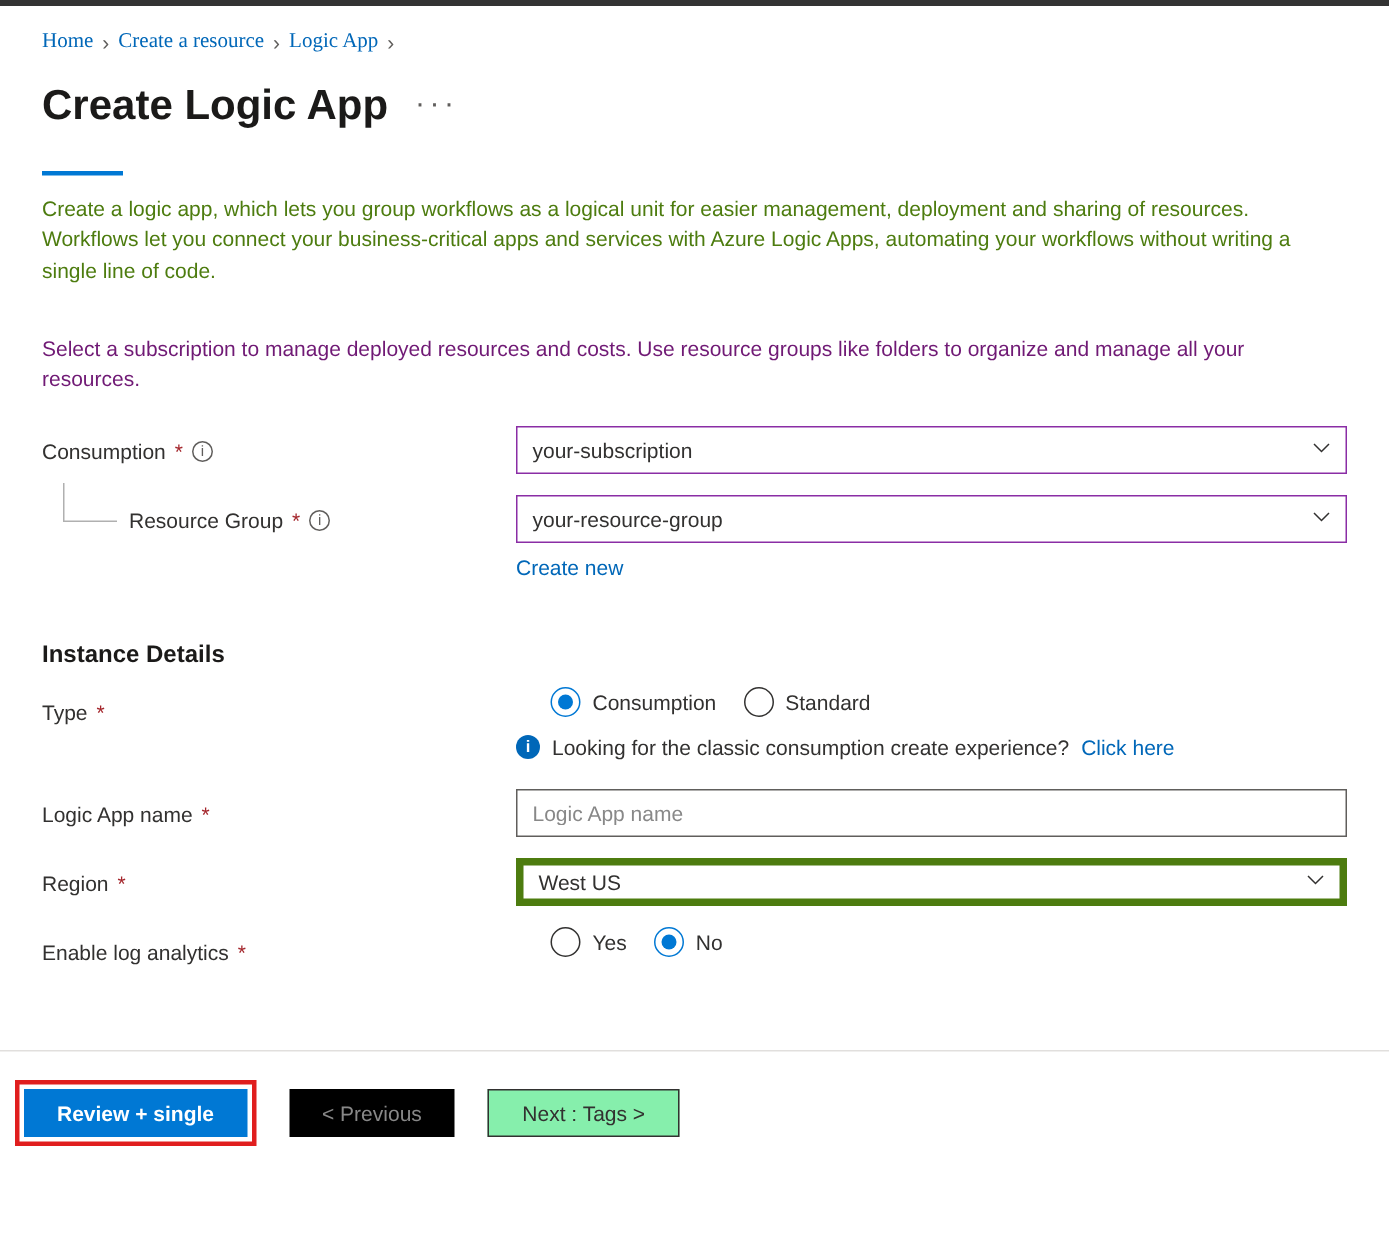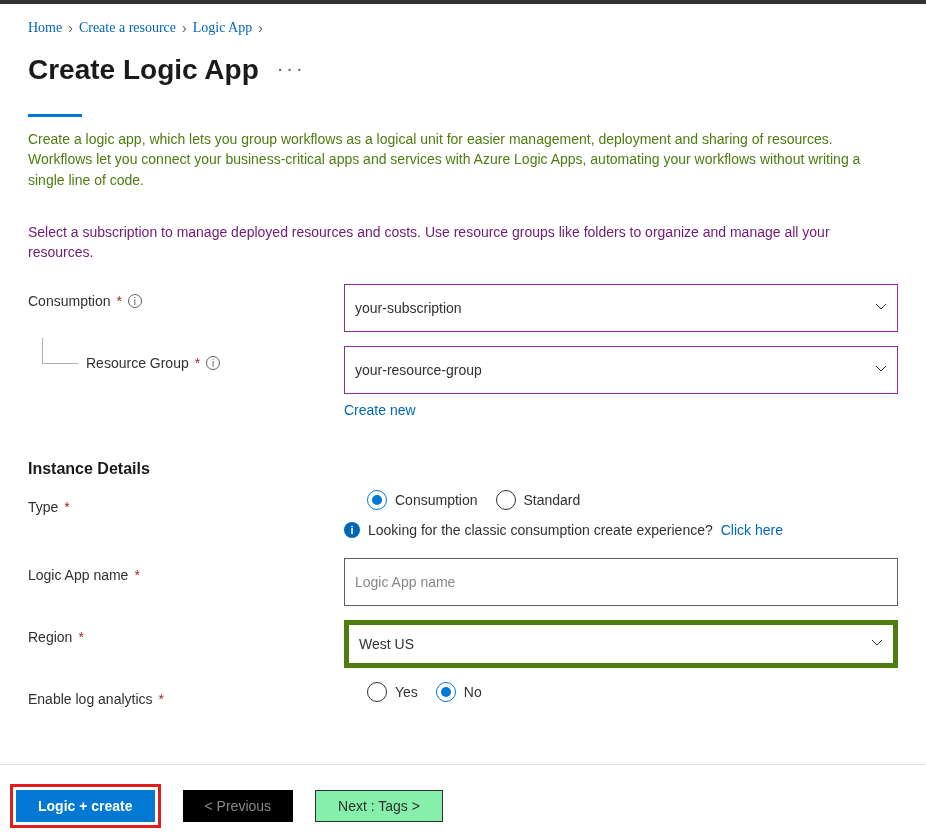--- a/index.html
+++ b/index.html
@@ -24,21 +24,21 @@
 
   .form-row { display: flex; align-items: flex-start; margin-bottom: 14px; }
   .form-row.pad-top { margin-top: 6px; }
   .label-col { width: 316px; display: flex; align-items: center; gap: 6px; min-height: 32px; padding-top:2px;}
   .label-col.indent { padding-left: 58px; position: relative; }
   .indent-line { position: absolute; left: 14px; top: -8px; width: 36px; height: 26px; border-left: 1px solid #b0b0b0; border-bottom: 1px solid #b0b0b0;}
   .req { color: #a4262c; }
   .info-icon { display: inline-flex; border: 1px solid #605e5c; border-radius: 50%; width: 14px; height: 14px; font-size: 10px; align-items:center; justify-content:center; color:#605e5c; cursor: pointer;}
   .input-col { flex: 1; max-width: 560px; }
   .select, .textin {
-    width: 100%; height: 48px; border: 1px solid #605e5c; padding: 0 10px;
+    width: 100%; height: 32px; border: 1px solid #605e5c; padding: 0 10px;
     font-size: 14px; background: #fff; display:flex; align-items:center; justify-content:space-between;
   }
   .select.purple { border: 1px solid #8a2da5; }
   .select.blue { border: 5px solid #4d7c0f; }
   .select .chevdown { color: #323130; }
   .link { color: #0067b8; text-decoration: none; cursor: pointer; font-size: 14px; text-align: right;}
   .create-new { margin-top: 8px; display:inline-block;}
   .radio-row { display: flex; align-items: flex-start; gap: 18px; padding-left: 23px; }
   .radio { display: inline-flex; align-items:center; gap:8px; cursor:pointer;}
   .radio-circle { width:20px; height:20px; border:1px solid #323130; border-radius:50%; display:inline-flex; align-items:center; justify-content:center;}
@@ -188,17 +188,17 @@
             </span>
           <span>No</span>
         </span>
       </div>
     </div>
   </div>
 </div>
 
 <div class="footer-wrap">
   <span class="highlight-box">
-    <button class="btn btn-primary">Logic + create</button>
+    <button class="btn btn-primary">Review + single</button>
   </span>
   <button class="btn btn-disabled">&lt; Previous</button>
   <button class="btn btn-outline">Next : Tags &gt;</button>
 </div>
 
 </body></html>

